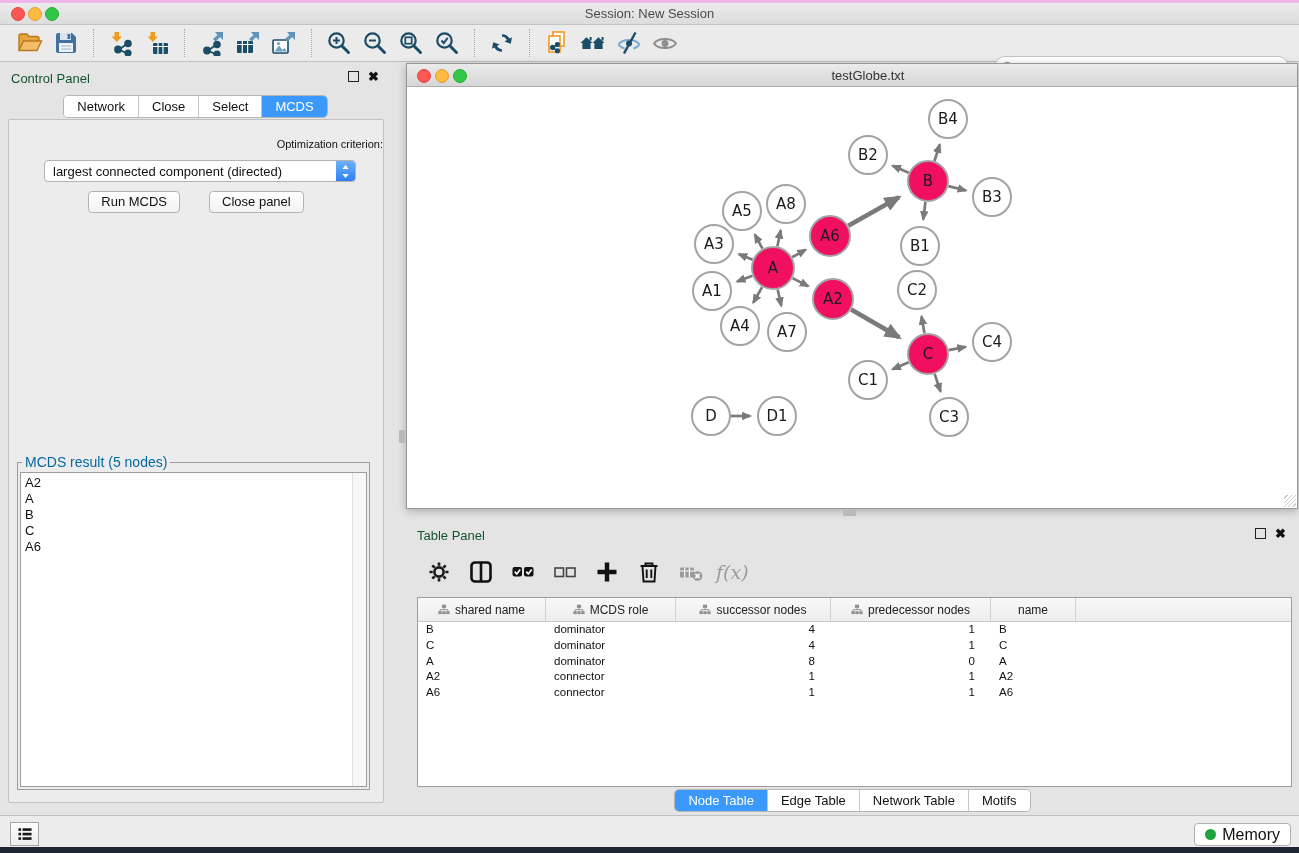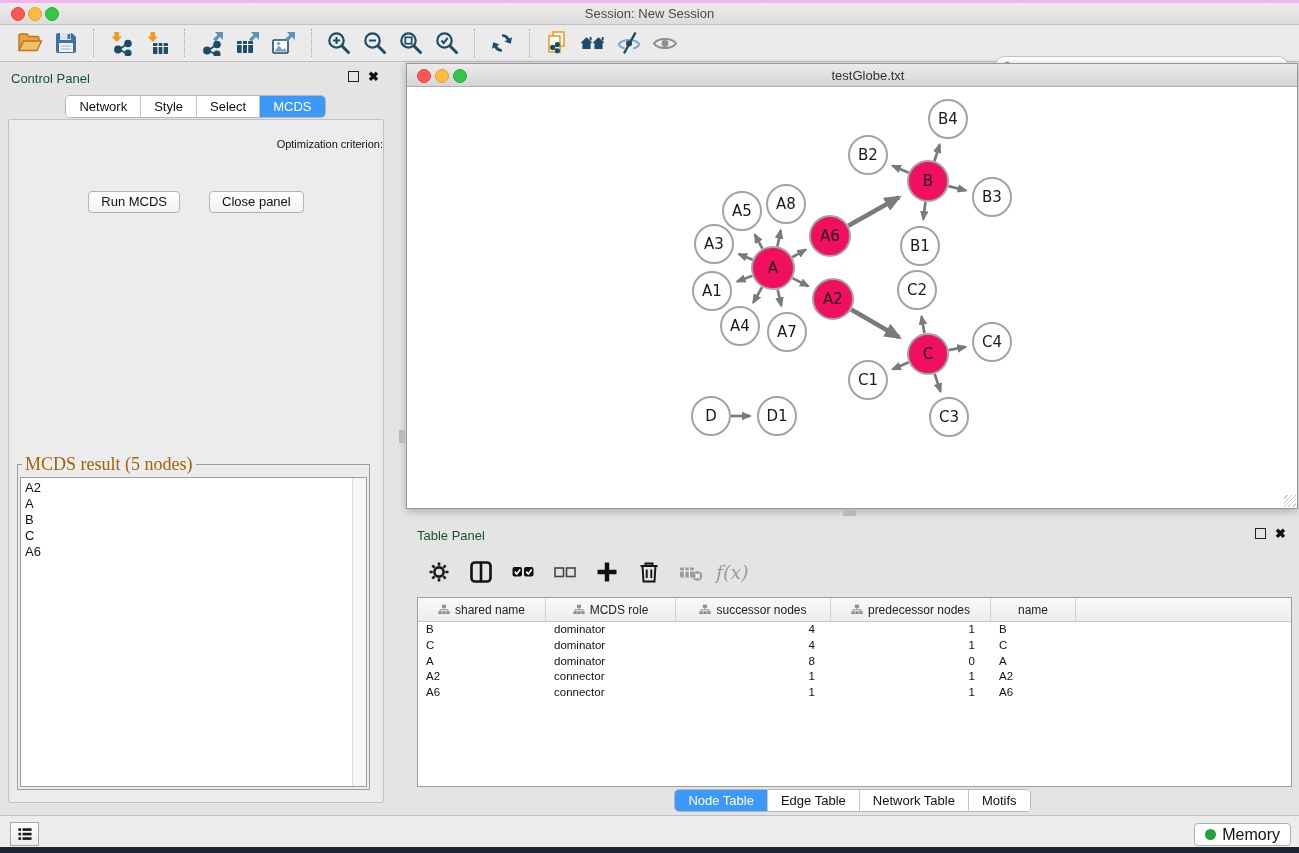--- a/index.html
+++ b/index.html
@@ -37,21 +37,21 @@
   .dropdown{position:absolute;left:35px;top:40px;width:312px;height:22px;background:#fff;border:1px solid #b3b3b3;
     border-radius:4px;display:flex;align-items:center;box-sizing:border-box;}
   .dropdown .dd-text{flex:1;font-size:13px;padding-left:8px;color:#111;white-space:nowrap;overflow:hidden;}
   .dd-stepper{width:19px;height:20px;border-radius:0 3px 3px 0;background:linear-gradient(#6db1fb,#2f80f3);
     display:flex;align-items:center;justify-content:center;}
   .btn{background:linear-gradient(#ffffff,#f2f2f2);border:1px solid #b4b4b4;border-radius:4px;height:22px;
     font-size:13px;color:#111;padding:0 12px;line-height:20px;}
   .btn-row{position:absolute;top:71px;width:100%;display:flex;justify-content:center;gap:29px;}
   .result-fieldset{position:absolute;left:8px;top:334px;width:347px;height:330px;border:1px solid #9d9d9d;
     margin:0;padding:2px;background:#ececec;}
-  .result-fieldset legend{font-size:18px;color:#a16207;padding:0 3px;margin-left:2px;font-family:Liberation Serif, serif;}
+  .result-fieldset legend{font-size:14px;color:#0369a1;padding:0 3px;margin-left:2px;}
   .result-list{background:#fff;border:1px solid #9d9d9d;width:100%;height:100%;box-sizing:border-box;position:relative;
     font-size:13px;color:#111;padding:2px 0 0 4px;overflow:hidden;}
   .result-list .sb{position:absolute;right:0;top:0;width:13px;height:100%;background:#f7f7f7;border-left:1px solid #e0e0e0;}
   .result-item{line-height:16px;}
   
   .net-win{left:406px;top:63px;width:892px;height:446px;background:#fff;border:1px solid #979797;
     box-shadow:0 2px 8px rgba(0,0,0,.25);box-sizing:border-box;}
   .net-titlebar{position:absolute;left:0;top:0;width:100%;height:23px;background:linear-gradient(#ebebeb,#d6d6d6);
     border-bottom:1px solid #aeaeae;box-sizing:border-box;padding-left:32px;}
   .net-title{width:100%;text-align:center;font-size:13px;color:#333;line-height:23px;}
@@ -252,27 +252,36 @@
 <div class="abs cp-header">
   <span class="panel-title">Control Panel</span>
   <span class="win-btns" style="right:12px;">
     <span class="float-ico"></span>
     <span class="close-ico">✖</span>
   </span>
 </div>
 <div class="abs cp-tabs">
     <div class="seg-tabs">
       <span class="seg-tab">Network</span>
-      <span class="seg-tab">Style</span>
+      <span class="seg-tab">Close</span>
       <span class="seg-tab">Select</span>
       <span class="seg-tab sel">MCDS</span>
     </div>
   </div>
 <div class="abs cp-content">
   <div class="opt-label">Optimization criterion:</div>
+  <div class="dropdown">
+    <span class="dd-text">largest connected component (directed)</span>
+    <span class="dd-stepper">
+      <svg viewBox="0 0 14 20" width="13" height="19">
+          <path d="M7 3l3.4 4.2H3.6z" fill="#fff"></path>
+          <path d="M7 17l-3.4-4.2h6.8z" fill="#fff"></path>
+        </svg>
+    </span>
+  </div>
   <div class="btn-row">
     <button class="btn">Run MCDS</button>
     <button class="btn">Close panel</button>
   </div>
   <fieldset class="result-fieldset">
     <legend>MCDS result (5 nodes)</legend>
     <div class="result-list">
       <div>
           <div class="result-item">A2</div>
           <div class="result-item">A</div>

